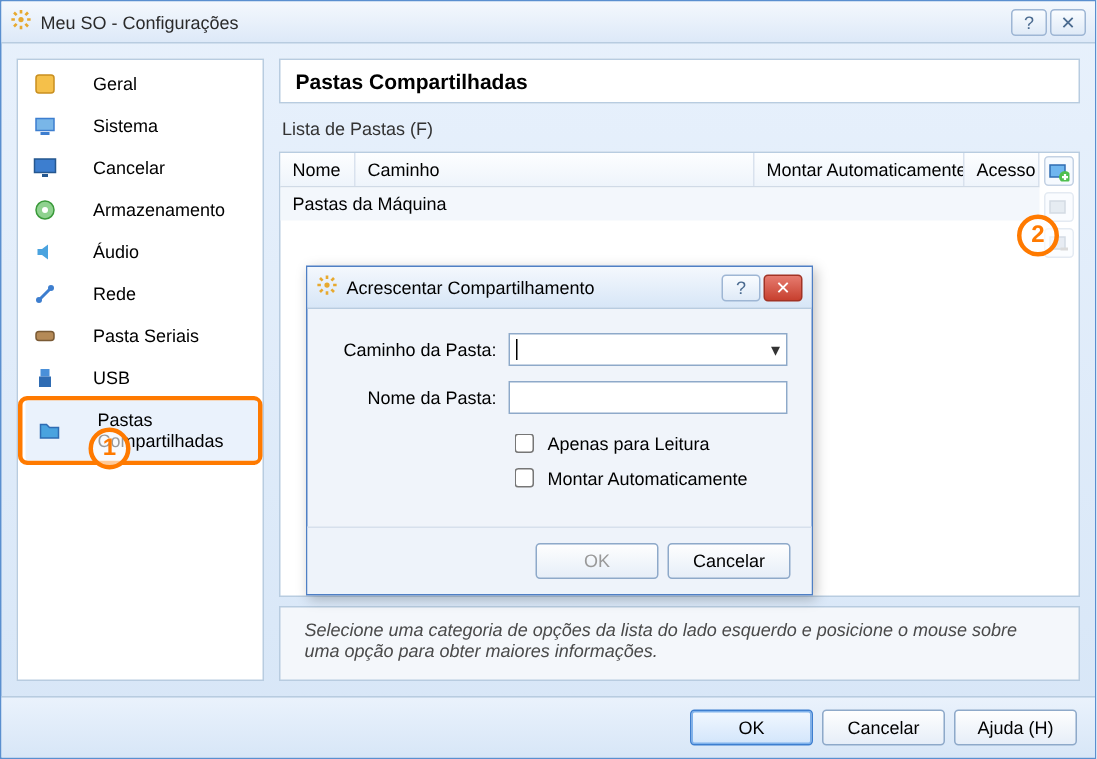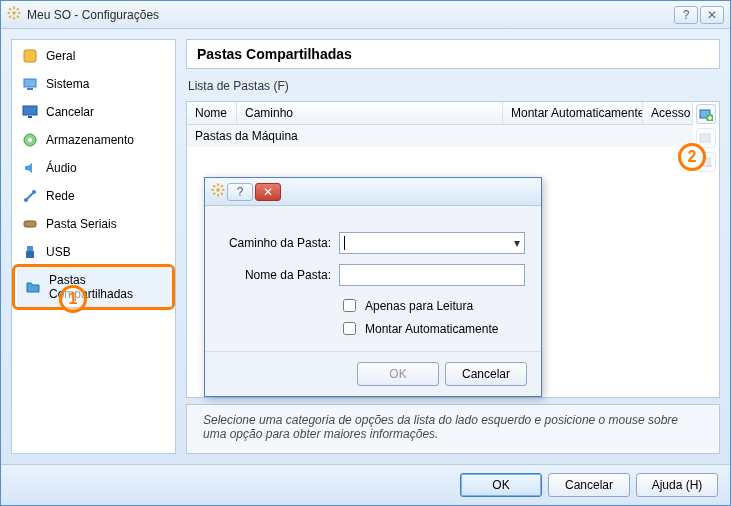--- a/index.html
+++ b/index.html
@@ -23,21 +23,21 @@
     background: linear-gradient(#f9fcff,#dfeaf7);
     display: flex; align-items: center; justify-content: center;
     color: #4a6a8f;
   }
   .content { flex: 1; display: flex; padding: 10px; gap: 10px; position: relative; }
   .sidebar {
     width: 165px; background: #fff; border: 1px solid #b8cce0;
     display: flex; flex-direction: column; padding: 2px;
   }
   .side-item {
-    display: flex; align-items: center; gap: 8px;
+    display: flex; align-items: center; gap: 24px;
     padding: 6px 8px; border-radius: 2px; cursor: default;
   }
   .side-item.selected { background: #eaf2fc; }
   .side-item .sicon { width: 16px; height: 16px; display:flex; align-items:center; justify-content:center; }
   .side-highlight {
     border: 3px solid #ff7a00; border-radius: 6px;
     margin: -2px; padding-left:2px;
   }
   .main { flex: 1; display: flex; flex-direction: column; gap: 6px; min-width: 0; }
   .main-title-box {
@@ -105,21 +105,21 @@
   .dlg-title {
     height: 28px; display:flex; align-items:center; padding: 0 6px;
     background: linear-gradient(#f4f8fd,#d7e6f7);
     border-bottom: 1px solid #b8cce0;
   }
   .dlg-title .title { flex:1; margin-left: 6px; }
   .dlg-title .dbtn { width: 26px; height:18px; border-radius:3px; margin-left:2px;
     display:flex; align-items:center; justify-content:center; }
   .dbtn.help { border:1px solid #9eb6d4; background:linear-gradient(#f9fcff,#dfeaf7); color:#4a6a8f;}
   .dbtn.close { background: linear-gradient(#e67b6f,#c7402f); color:#fff; border:1px solid #a13325;}
-  .dlg-body { flex:1; padding: 26px 16px 8px; display:flex; flex-direction:column; gap:10px; }
+  .dlg-body { flex:1; padding: 16px 16px 8px; display:flex; flex-direction:column; gap:10px; }
   .frow { display:flex; align-items:center; gap:8px; }
   .frow label { width: 110px; text-align:right; }
   .finput {
     flex:1; height:22px; border:1px solid #8ea9c9; background:#fff; padding:2px 4px;
     display:flex; align-items:center;
   }
   .finput.combo { position:relative; }
   .finput .caret { position:absolute; right:4px; color:#333; }
   .checks { margin-left: 118px; display:flex; flex-direction:column; gap:4px; }
   .checks label { display:flex; align-items:center; gap:6px; }
@@ -287,20 +287,21 @@
                 <line x1="12" y1="1" x2="12" y2="5"></line>
                 <line x1="12" y1="19" x2="12" y2="23"></line>
                 <line x1="1" y1="12" x2="5" y2="12"></line>
                 <line x1="19" y1="12" x2="23" y2="12"></line>
                 <line x1="4" y1="4" x2="7" y2="7"></line>
                 <line x1="17" y1="17" x2="20" y2="20"></line>
                 <line x1="4" y1="20" x2="7" y2="17"></line>
                 <line x1="17" y1="7" x2="20" y2="4"></line>
               </g>
             </svg></span>
+        <span class="title">Acrescentar Compartilhamento</span>
         <div class="dbtn help">?</div>
         <div class="dbtn close">✕</div>
       </div>
       <div class="dlg-body">
         <div class="frow">
           <label>Caminho da Pasta:</label>
           <div class="finput combo">
             <span class="text-cursor"></span>
             <span></span>
             <span class="caret">▾</span>

